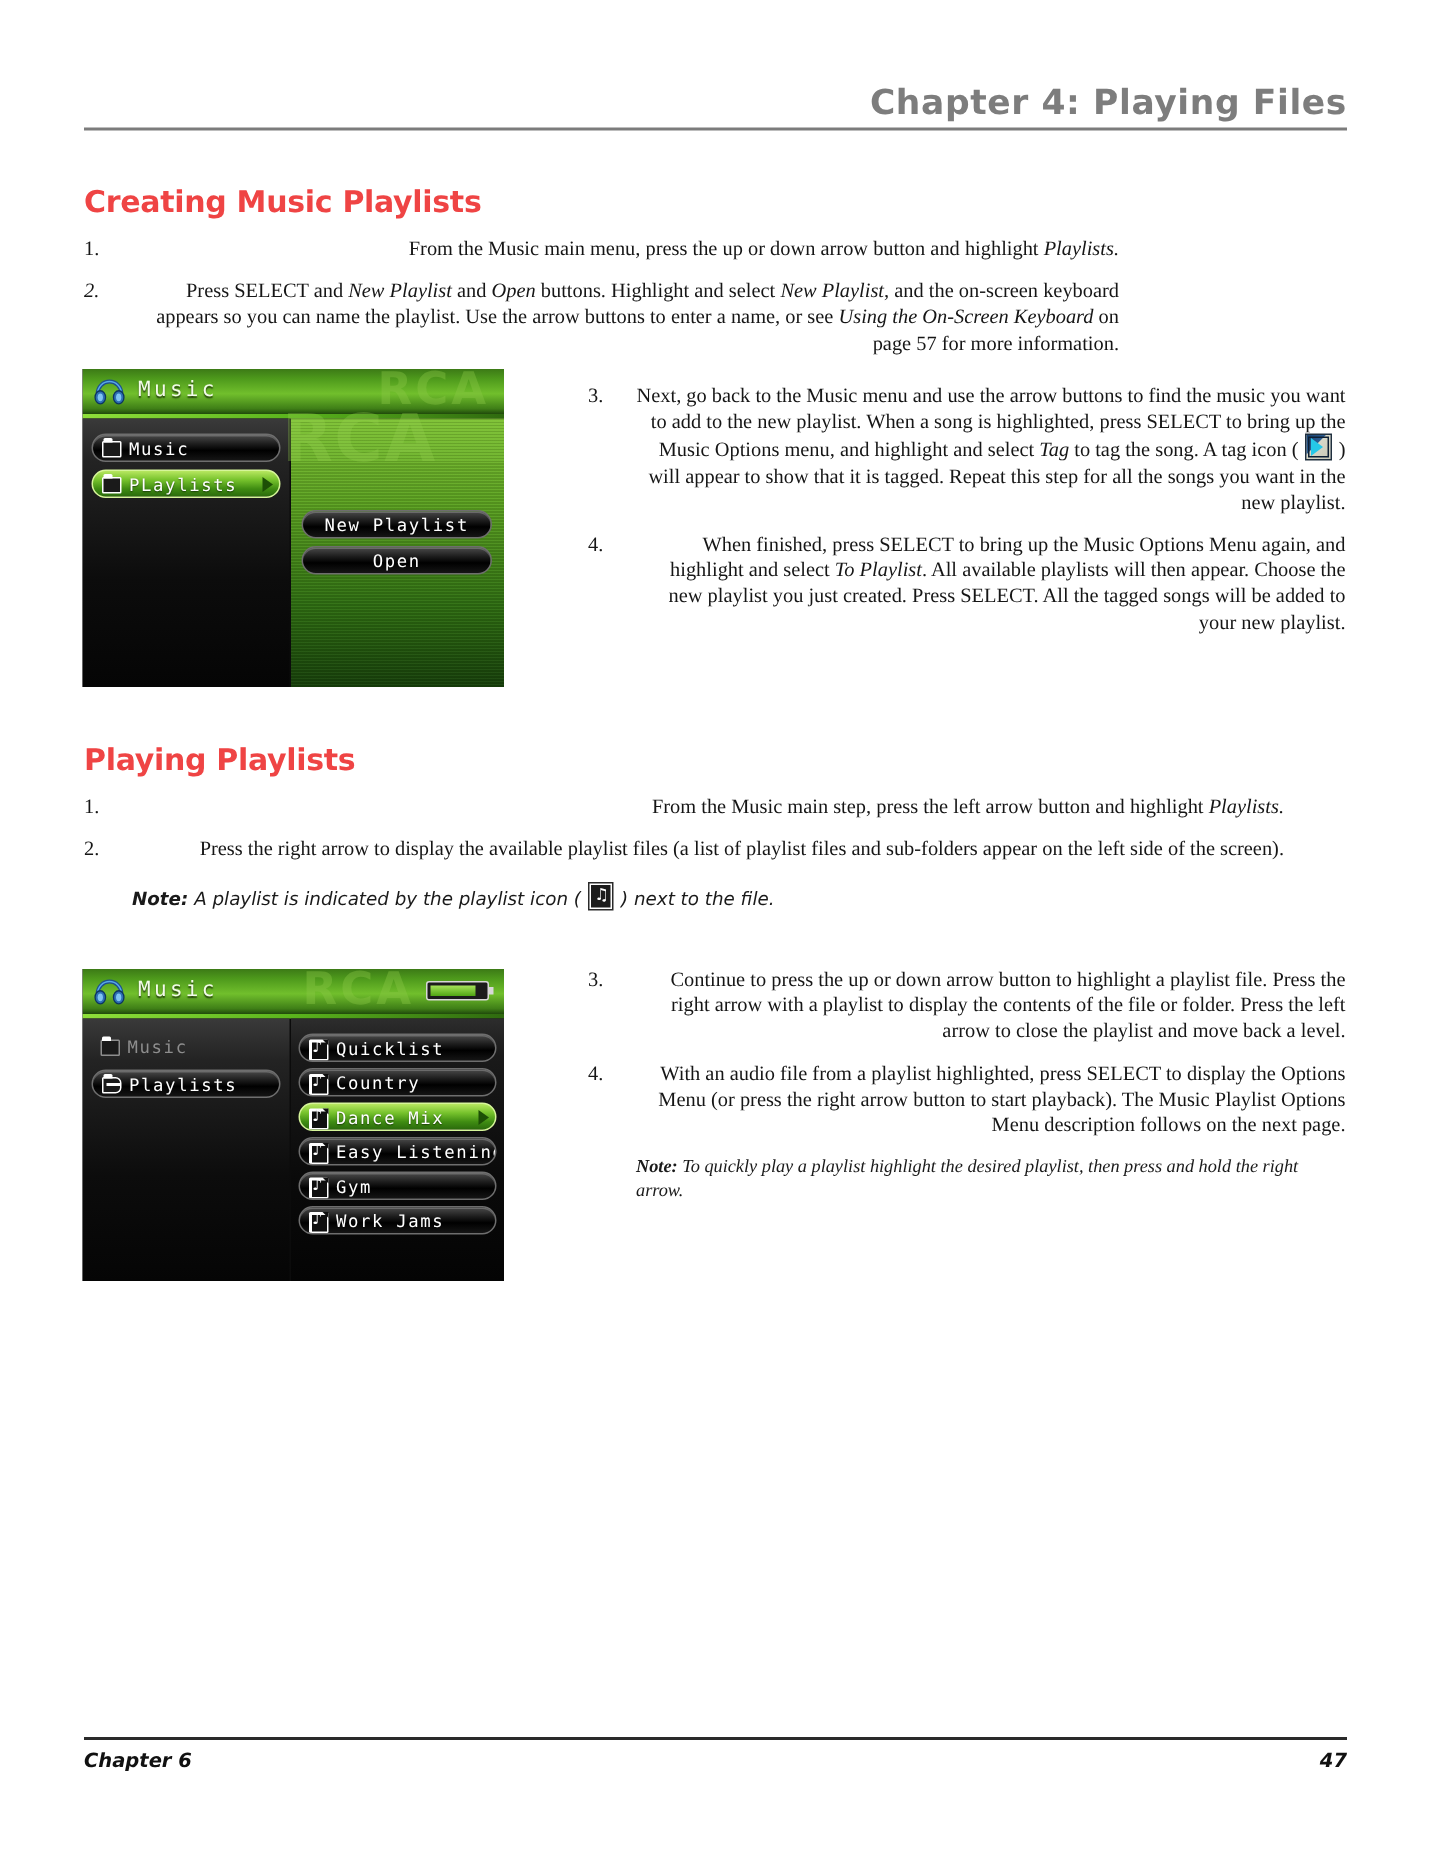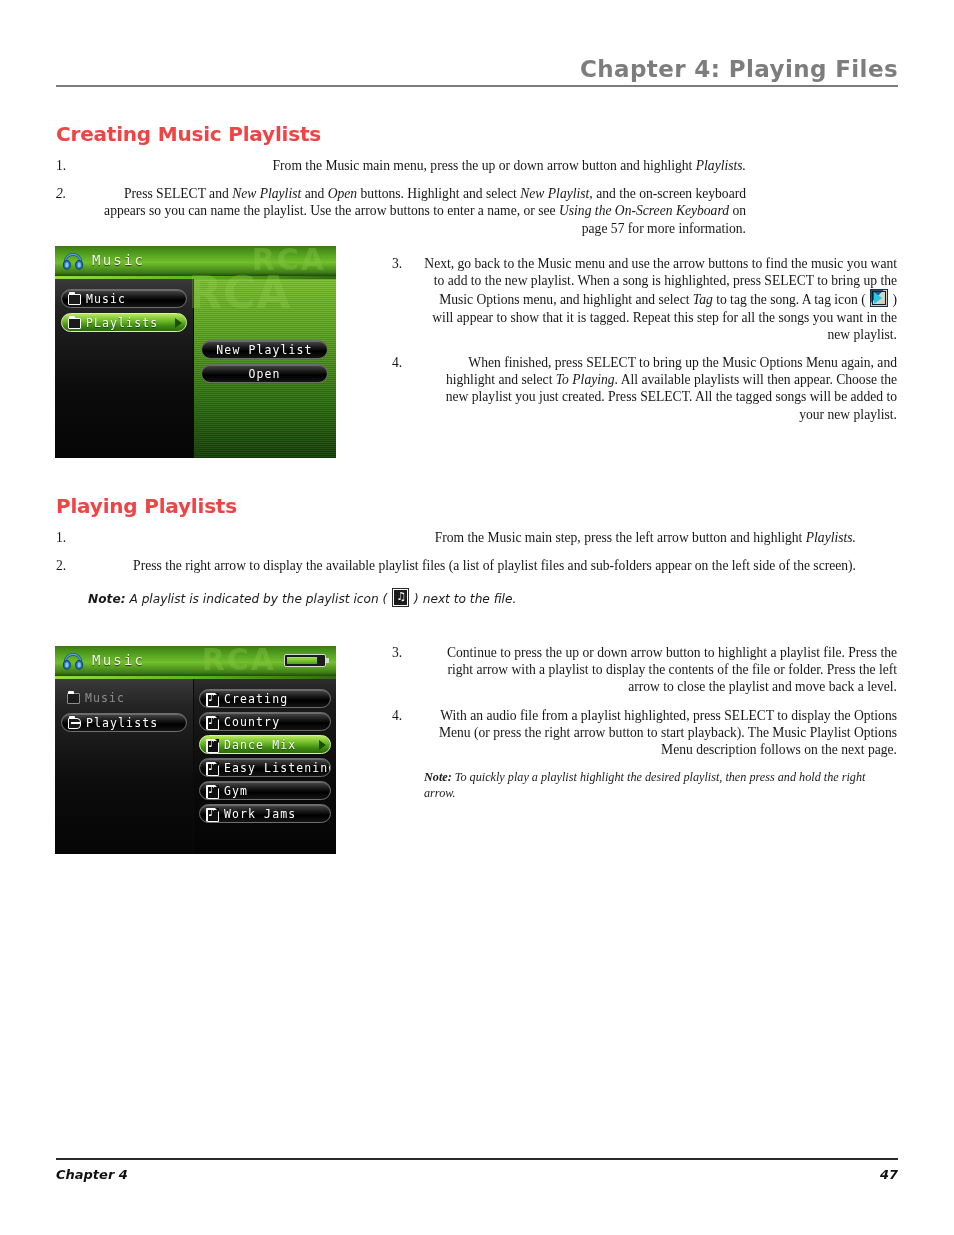--- a/index.html
+++ b/index.html
@@ -434,21 +434,21 @@
   </div>
 </div>
 
 <div class="olist" id="list-creating-right">
   <div class="oitem">
     <span class="num">3.</span>
     <span class="body"><span>Next, go back to the Music menu and use the arrow buttons to find the music you want to add to the new playlist. When a song is highlighted, press SELECT to bring up the Music Options menu, and highlight and select </span><i>Tag</i><span> to tag the song. A tag icon ( </span><span class="tag-icon-inline"></span><span> ) will appear to show that it is tagged. Repeat this step for all the songs you want in the new playlist.</span></span>
   </div>
   <div class="oitem">
     <span class="num">4.</span>
-    <span class="body"><span>When finished, press SELECT to bring up the Music Options Menu again, and highlight and select </span><i>To Playing</i><span>. All available playlists will then appear. Choose the new playlist you just created. Press SELECT. All the tagged songs will be added to your new playlist.</span></span>
+    <span class="body"><span>When finished, press SELECT to bring up the Music Options Menu again, and highlight and select </span><i>To Playlist</i><span>. All available playlists will then appear. Choose the new playlist you just created. Press SELECT. All the tagged songs will be added to your new playlist.</span></span>
   </div>
 </div>
 
 <div class="section-heading" id="heading-playing">Playing Playlists</div>
 
 <div class="olist" id="list-playing">
   <div class="oitem">
     <span class="num">1.</span>
     <span class="body"><span>From the Music main step, press the left arrow button and highlight </span><i>Playlists.</i></span>
   </div>
@@ -491,21 +491,21 @@
     </div>
   </div>
 
   <div class="dev-right dark">
     <div class="pill dark" style="left:5px; top:10px; width:132px;">
       <span class="plist-ico">
           <span class="inner"></span>
           <span class="mnote">♪</span>
           <span class="corner"></span>
         </span>
-      <span class="plabel">Creating</span>
+      <span class="plabel">Quicklist</span>
     </div>
     <div class="pill dark" style="left:5px; top:33px; width:132px;">
       <span class="plist-ico">
           <span class="inner"></span>
           <span class="mnote">♪</span>
           <span class="corner"></span>
         </span>
       <span class="plabel">Country</span>
     </div>
     <div class="pill sel" style="left:5px; top:56px; width:132px;">
@@ -552,16 +552,16 @@
   <div class="oitem">
     <span class="num">4.</span>
     <span class="body"><span>With an audio file from a playlist highlighted, press SELECT to display the Options Menu (or press the right arrow button to start playback). The Music Playlist Options Menu description follows on the next page.</span></span>
   </div>
   <div class="note-line tight">
     <span class="note-label">Note:</span><span> To quickly play a playlist highlight the desired playlist, then press and hold the right arrow.</span>
   </div>
 </div>
 
 <div class="page-footer">
-  <span class="ftxt left">Chapter 4</span>
+  <span class="ftxt left">Chapter 6</span>
   <span class="ftxt right">47</span>
   <div class="clear"></div>
 </div>
 
 </body></html>

